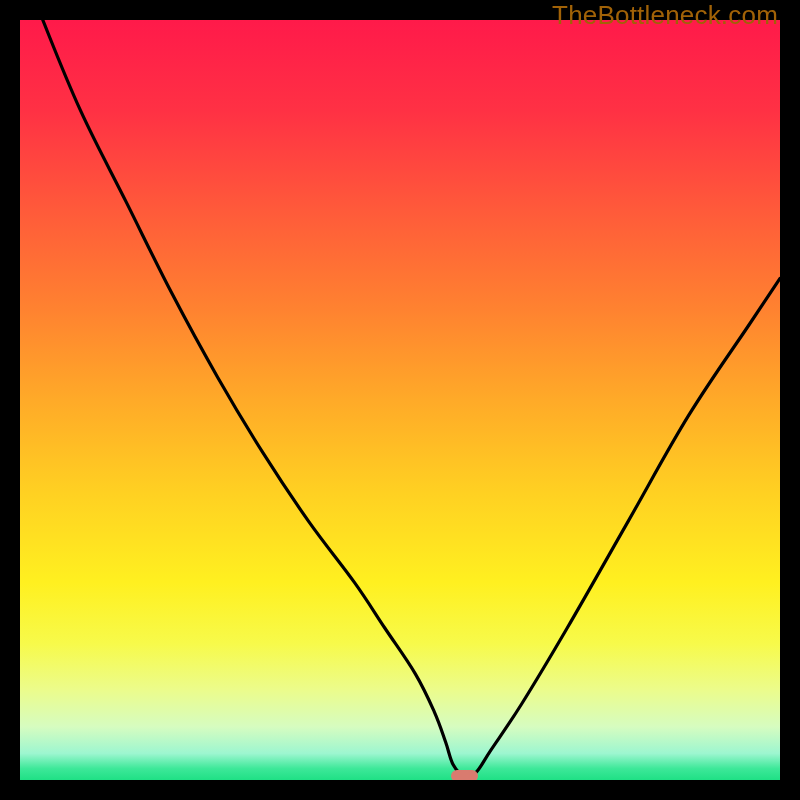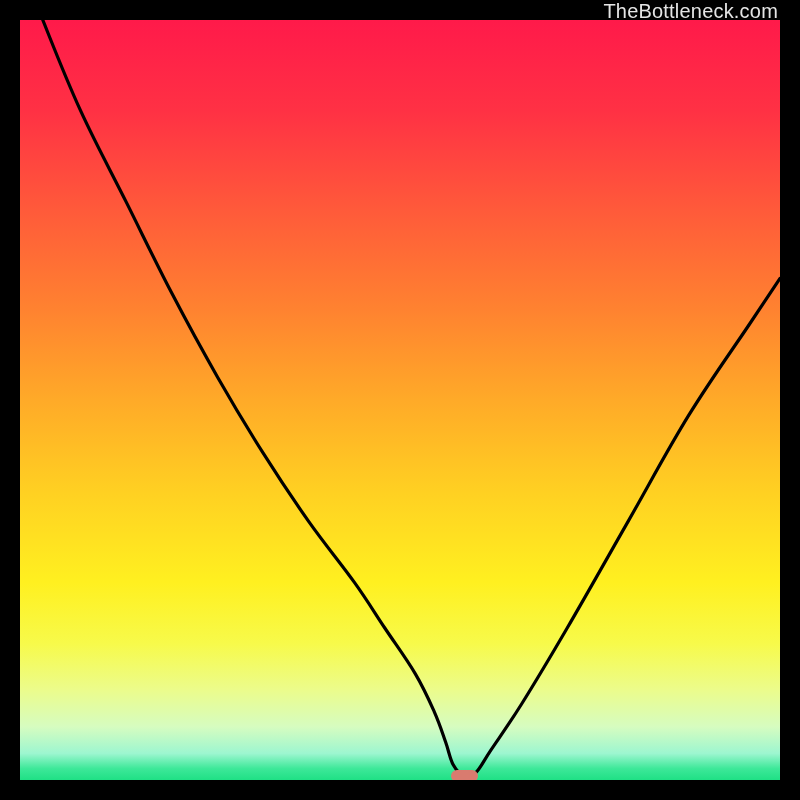--- a/index.html
+++ b/index.html
@@ -41,23 +41,23 @@
   .marker {
     position: absolute;
     background: #d97b6f;
     border-radius: 999px;
   }
   .watermark {
     position: absolute;
     top: 0px;
     right: 22px;
     font-family: Arial, Helvetica, sans-serif;
-    font-size: 20px;
+    font-size: 26px;
     font-weight: 500;
-    color: #e5e5e5;
+    color: #a16207;
     letter-spacing: 0.2px;
   }
 </style>
 </head>
 <body>
 
 <div class="chart">
   <div class="plot-area">
     <svg class="gradient-bg" viewBox="0 0 760 760" preserveAspectRatio="none">
       <defs>

